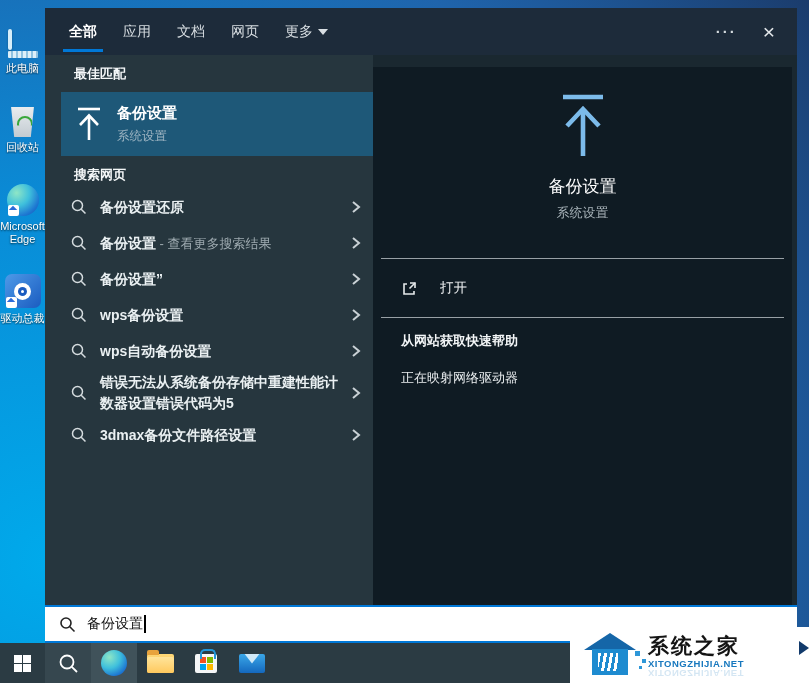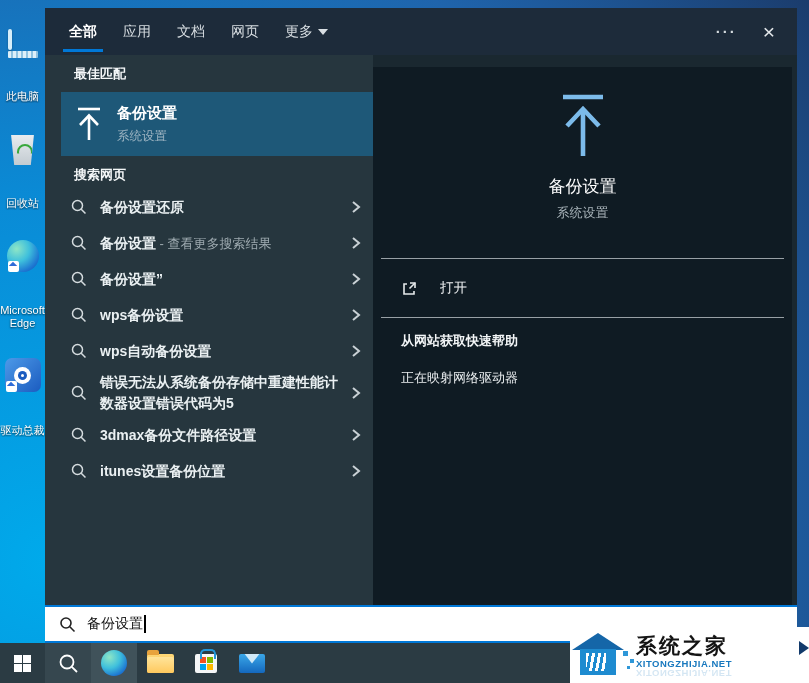--- a/index.html
+++ b/index.html
@@ -3,21 +3,21 @@
 <meta charset="utf-8">
 <style>
   * { margin:0; padding:0; box-sizing:border-box; }
   html,body { width:809px; height:683px; overflow:hidden; }
   body { font-family:"Liberation Sans","DejaVu Sans",sans-serif; }
   .screen { position:relative; width:809px; height:683px; overflow:hidden;
     background: radial-gradient(circle at 6% 82%, #00AAEB 0%, #0A8BD6 38%, #1F64AC 72%, #1B3C6C 100%); }
 
   
   .desktop-icons { position:absolute; left:0; top:18px; width:45px; z-index:1; }
-  .d-icon { width:45px; margin-bottom:22px; display:flex; flex-direction:column; align-items:center; cursor:default;gap:28px; }
+  .d-icon { width:45px; margin-bottom:22px; display:flex; flex-direction:column; align-items:center; cursor:default; }
   .d-icon .glyph { height:40px; display:flex; align-items:flex-end; justify-content:center; position:relative; }
   .d-label { margin-top:4px; font-size:11px; line-height:13px; color:#fff; text-align:center;
     text-shadow:0 1px 2px rgba(0,0,0,.75); width:45px; overflow:hidden; max-height:27px; }
   .pc-screen { width:32px; height:22px; border:2px solid #D6EEFA; border-radius:2px;
     background:linear-gradient(135deg,#BFE6F8 0%,#5FB3E4 100%); box-shadow:0 1px 2px rgba(0,0,0,.3); }
   .pc-kbd { width:30px; height:7px; margin-top:2px; background:repeating-linear-gradient(90deg,#DCEFF9 0 3px,#8FC3E2 3px 5px); border-radius:1px; }
   .edge-ball { width:32px; height:32px; border-radius:50%;
     background:radial-gradient(circle at 30% 28%, #8FE6C6 0%, #3FC0DC 40%, #1E78D2 72%, #1148AE 100%); }
   .shortcut-badge { position:absolute; left:1px; bottom:0; width:11px; height:11px; background:#fff; border-radius:2px; }
   .shortcut-badge::after { content:""; position:absolute; left:2px; top:2px; border-style:solid;
@@ -95,21 +95,21 @@
     display:grid; grid-template-columns:6px 6px; grid-template-rows:6px 6px; gap:1px; align-content:center; justify-content:center; }
   .tb-store::before { content:""; position:absolute; left:5px; top:-5px; width:12px; height:8px;
     border:2.5px solid #2196D9; border-bottom:none; border-radius:5px 5px 0 0; }
   .tb-store .s1{background:#F25022;} .tb-store .s2{background:#7FBA00;} .tb-store .s3{background:#00A4EF;} .tb-store .s4{background:#FFB900;}
   .tb-mail { position:relative; width:26px; height:19px; background:linear-gradient(180deg,#3AA7E8 0%,#1468BE 100%); border-radius:2px; overflow:hidden; }
   .tb-mail::before { content:""; position:absolute; left:-4px; top:-12px; width:34px; height:22px;
     background:#CFE9F8; transform:rotate(0deg); clip-path:polygon(0 0,100% 0,50% 100%); }
 
   
   .watermark { position:absolute; right:0; bottom:0; width:239px; height:56px; background:#FFFFFF; z-index:4;
-    display:flex; align-items:center; padding-left:0; }
+    display:flex; align-items:center; padding-left:12px; }
   .wm-house { position:relative; width:56px; height:44px; flex:0 0 56px; }
   .wm-roof { position:absolute; left:2px; top:0; width:0; height:0;
     border-left:26px solid transparent; border-right:26px solid transparent; border-bottom:17px solid #1566A8; }
   .wm-body { position:absolute; left:10px; top:16px; width:36px; height:26px; background:#1E8BD0;
     box-shadow:inset 0 0 0 2px #1E8BD0; }
   .wm-body::after { content:""; position:absolute; left:6px; top:4px; width:20px; height:18px;
     background:repeating-linear-gradient(100deg,#FFFFFF 0 3px,#1E8BD0 3px 6px); }
   .wm-px1,.wm-px2,.wm-px3 { position:absolute; background:#2E97D8; }
   .wm-px1 { width:5px; height:5px; right:-2px; top:18px; }
   .wm-px2 { width:4px; height:4px; right:-8px; top:26px; }
@@ -295,34 +295,20 @@
                   <line x1="10.2" y1="10.2" x2="14.5" y2="14.5"></line>
                 </svg>
               </span>
               <span class="res-text"><span class="main">3dmax备份文件路径设置</span><span class="suffix"></span></span>
               <span class="res-chevron">
                 <svg width="10" height="14" viewBox="0 0 10 14" fill="none" stroke="#C9D1D5" stroke-width="2">
                   <polyline points="2,2 8,7 2,12"></polyline>
                 </svg>
               </span>
             </div>
-            <div class="result">
-              <span class="res-icon">
-                <svg width="16" height="16" viewBox="0 0 16 16" fill="none" stroke="#D5DCDF" stroke-width="1.5">
-                  <circle cx="6.5" cy="6.5" r="5"></circle>
-                  <line x1="10.2" y1="10.2" x2="14.5" y2="14.5"></line>
-                </svg>
-              </span>
-              <span class="res-text"><span class="main">itunes设置备份位置</span><span class="suffix"></span></span>
-              <span class="res-chevron">
-                <svg width="10" height="14" viewBox="0 0 10 14" fill="none" stroke="#C9D1D5" stroke-width="2">
-                  <polyline points="2,2 8,7 2,12"></polyline>
-                </svg>
-              </span>
-            </div>
           </div>
       </div>
 
       <div class="right-col">
         <div class="preview-card">
           <div class="pv-icon">
             <svg width="50" height="66" viewBox="0 0 50 66" fill="none" stroke="#7CBBEA" stroke-width="4.6">
               <line x1="5" y1="4" x2="45" y2="4"></line>
               <line x1="25" y1="17" x2="25" y2="63"></line>
               <polyline points="9,33 25,16 41,33" fill="none"></polyline>

